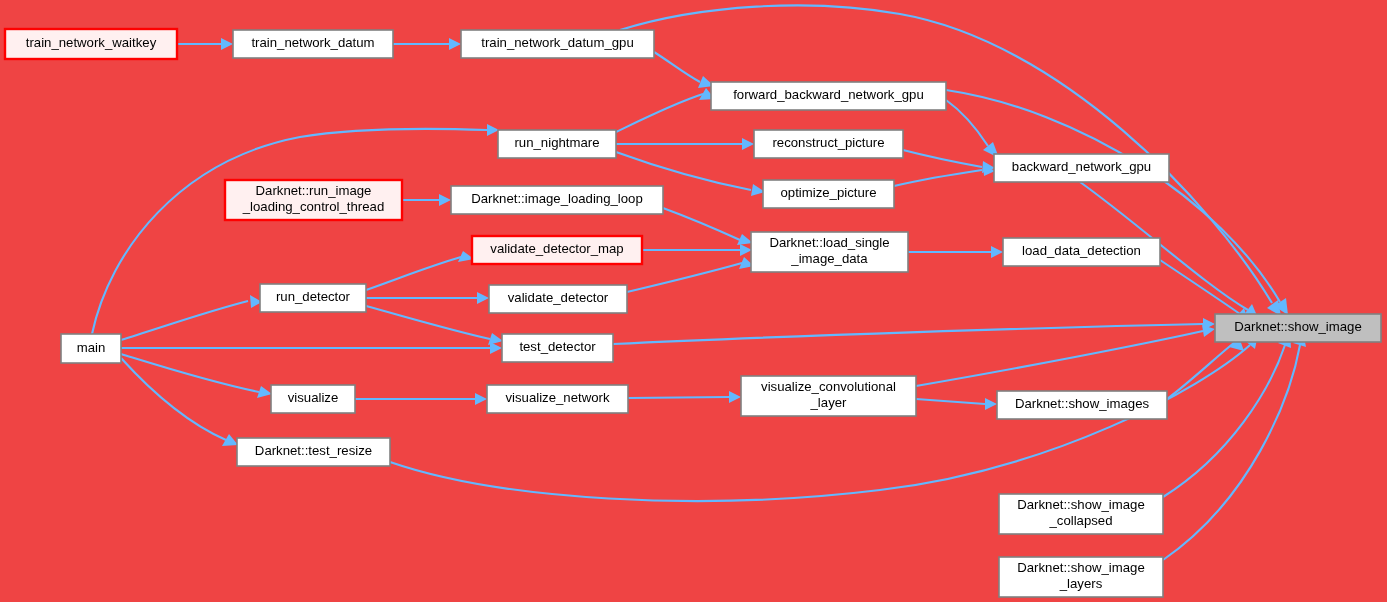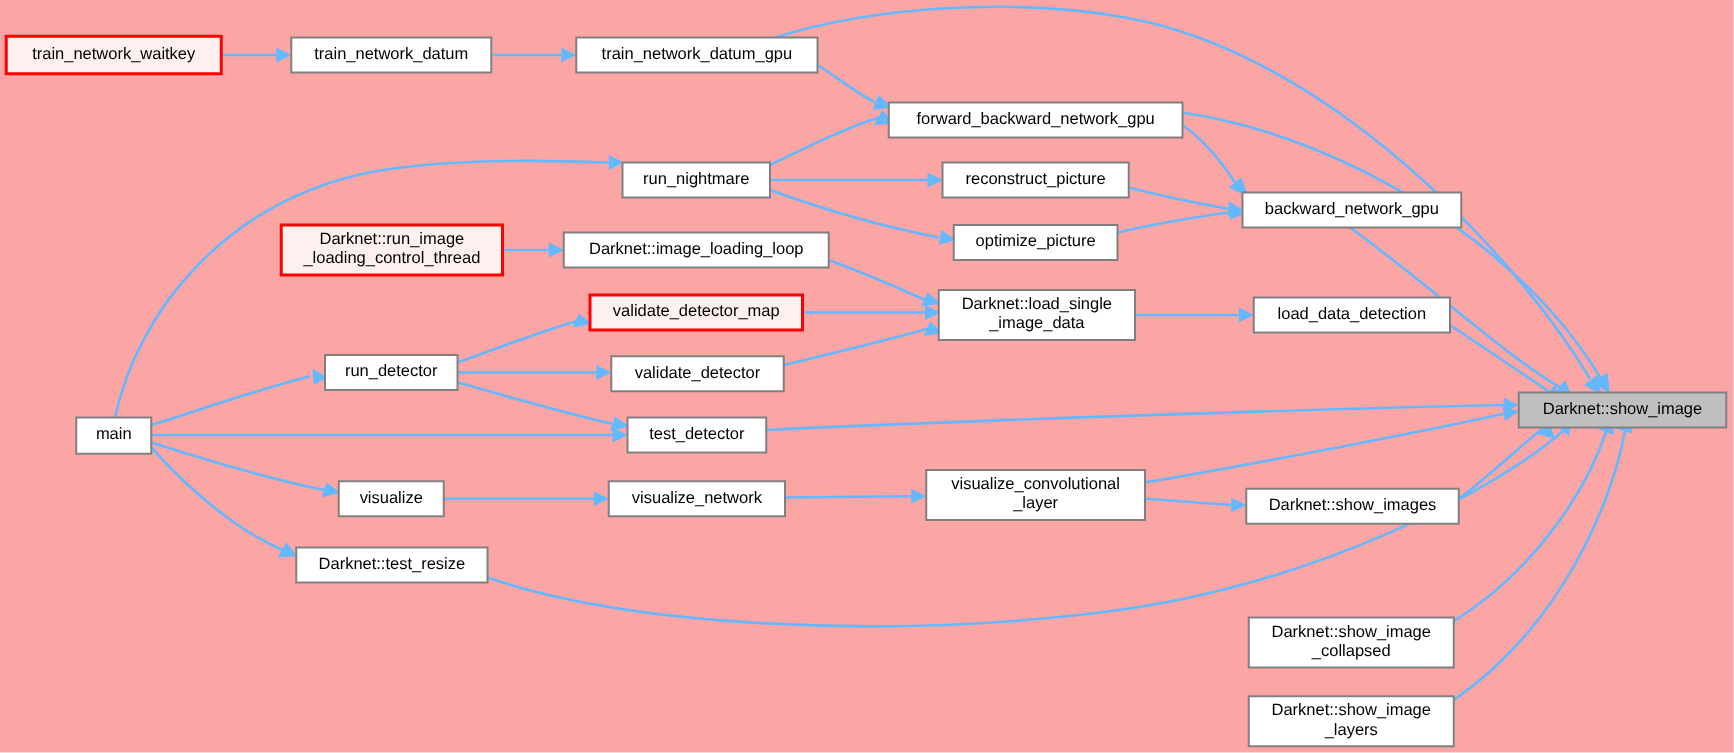--- a/index.html
+++ b/index.html
@@ -4,21 +4,21 @@
 <style>
   html, body {
     margin: 0;
     padding: 0;
     background: #ffffff;
   }
   #canvas {
     position: relative;
     width: 1387px;
     height: 602px;
-    background: #fca5a5;
+    background: #ef4444;
     overflow: hidden;
     font-family: "Liberation Sans", sans-serif;
   }
   svg#graph {
     position: absolute;
     left: 0;
     top: 0;
     width: 1387px;
     height: 602px;
   }

